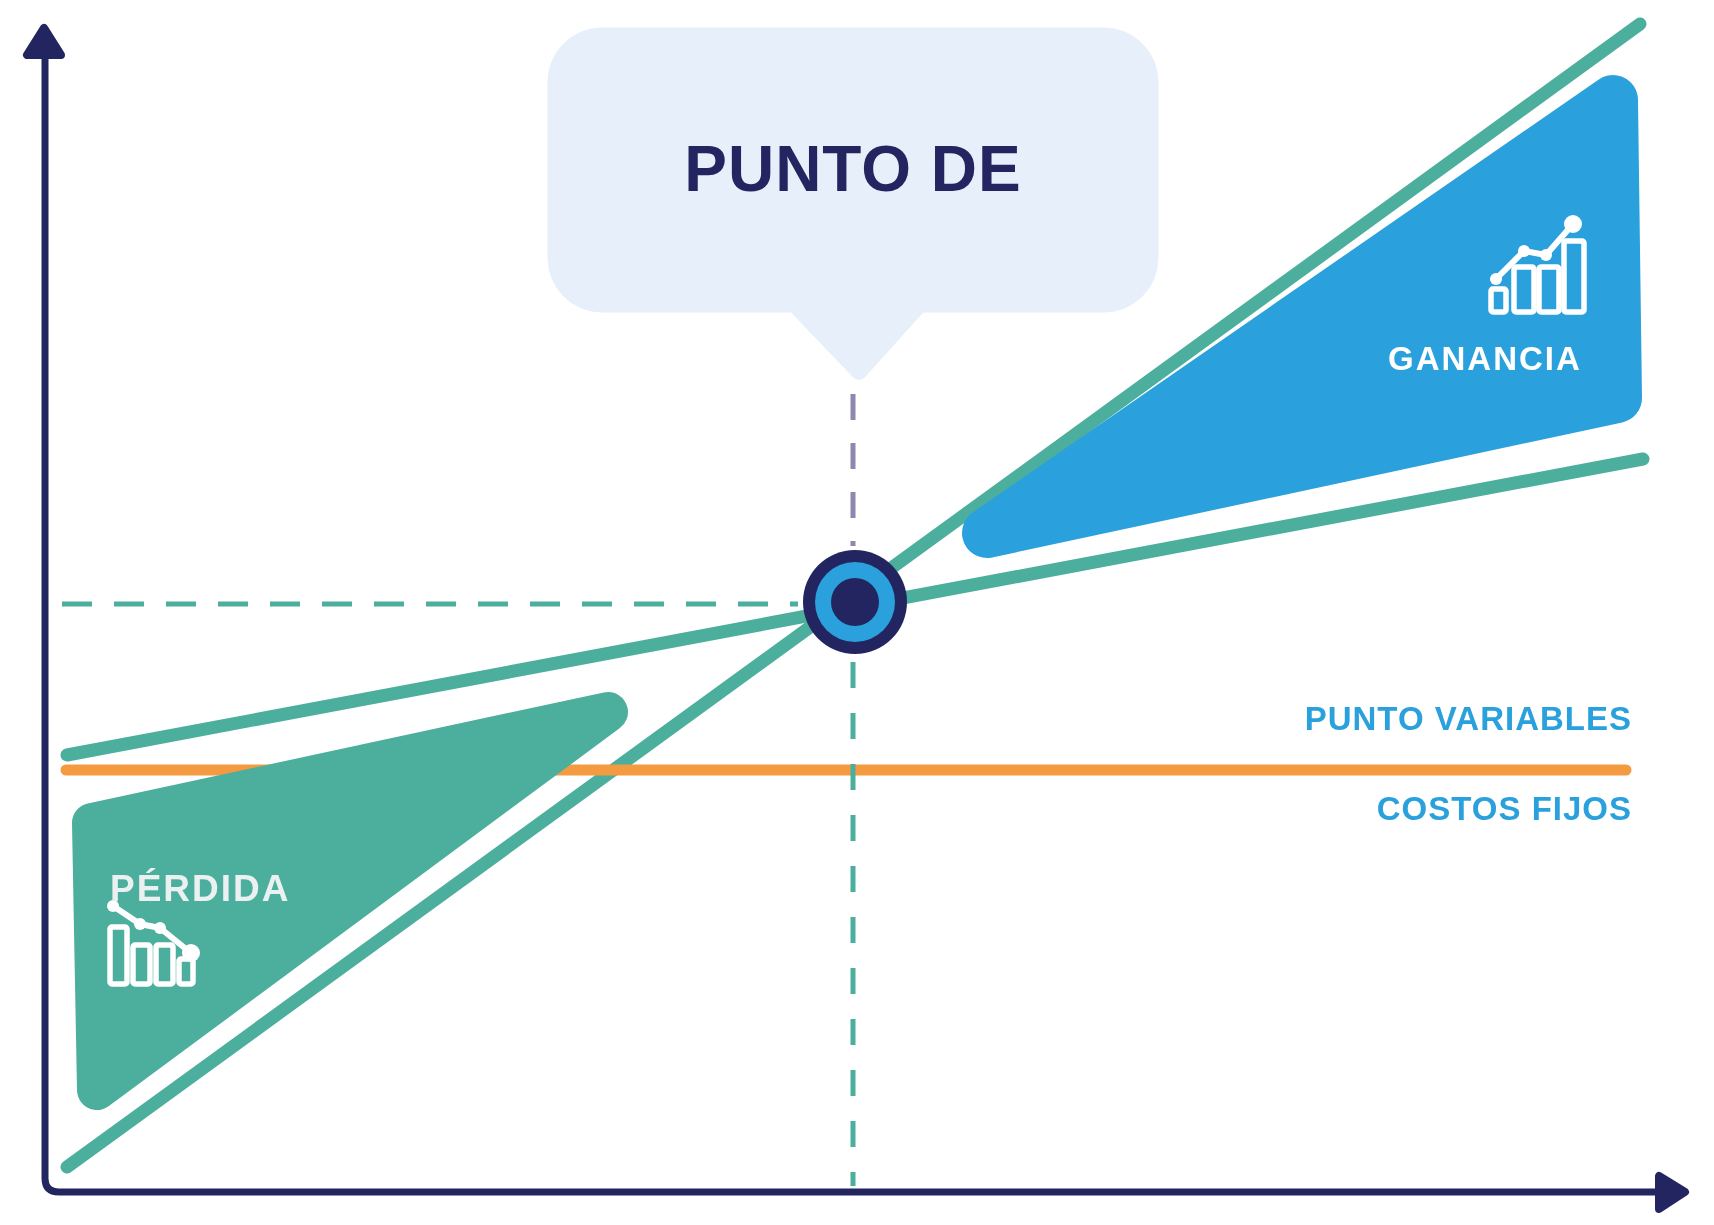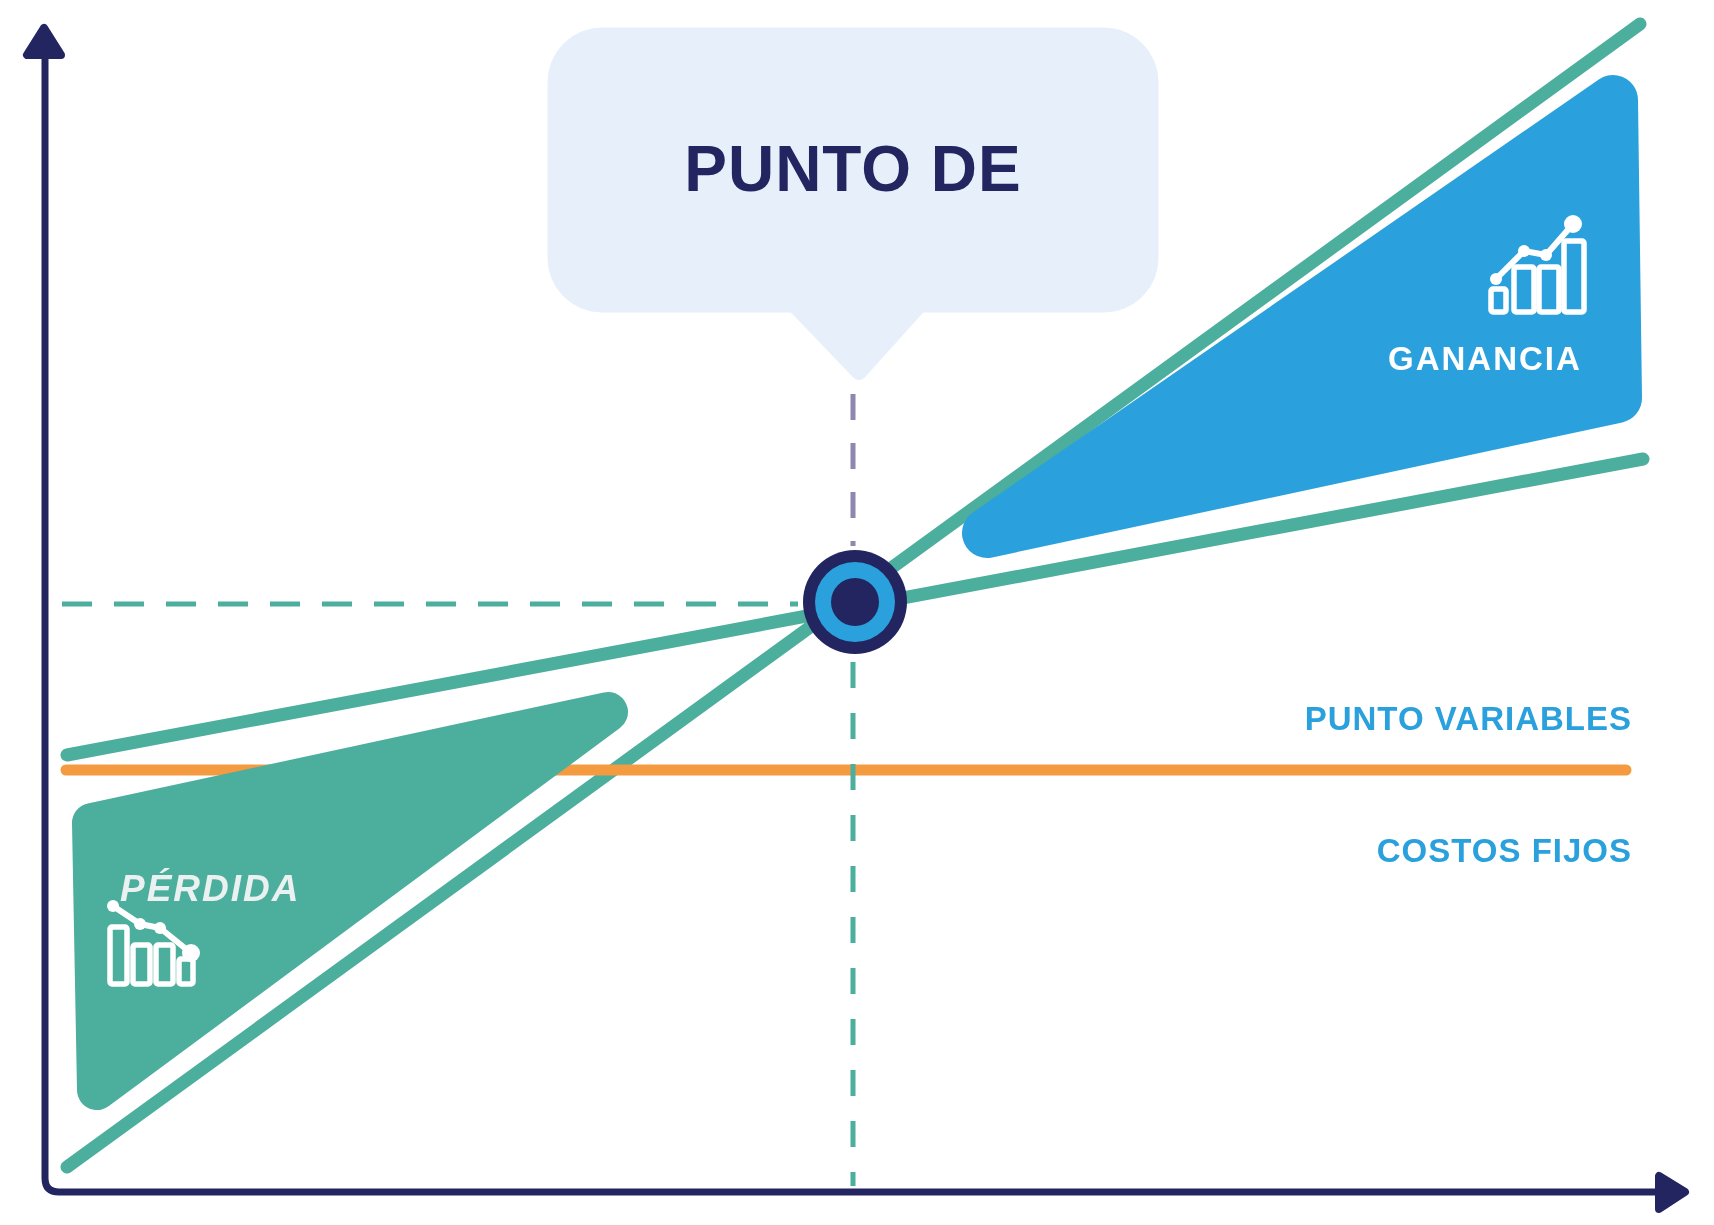--- a/index.html
+++ b/index.html
@@ -29,23 +29,23 @@
   .icon-dot{fill:#ffffff;}
 
   .label{position:absolute;font-weight:bold;}
   .title-box{
     position:absolute;left:548px;top:28px;width:610px;height:284px;
     display:flex;flex-direction:column;align-items:center;justify-content:center;
     text-align:center;color:var(--navy);font-weight:bold;font-size:64px;line-height:1.28;
     letter-spacing:1px;
   }
   .lbl-profit{left:1388px;top:340px;width:205px;text-align:left;color:#ffffff;font-size:33px;letter-spacing:2px;}
-  .lbl-loss{left:120px;top:868px;color:#eaf1f0;font-size:37px;letter-spacing:2px;font-style:italic;}
+  .lbl-loss{left:110px;top:868px;color:#eaf1f0;font-size:37px;letter-spacing:2px;}
   .lbl-var{left:1230px;top:700px;width:402px;text-align:right;color:var(--blue);font-size:33px;letter-spacing:1px;}
-  .lbl-fix{left:1230px;top:790px;width:402px;text-align:right;color:var(--blue);font-size:33px;letter-spacing:1px;margin-top:42px;}
+  .lbl-fix{left:1230px;top:790px;width:402px;text-align:right;color:var(--blue);font-size:33px;letter-spacing:1px;}
 </style>
 </head>
 <body>
 
 <div class="canvas">
 
   <svg class="layer" width="1714" height="1225" viewBox="0 0 1714 1225">
 
     <path class="axis" d="M 45 58 L 45 1178 Q 45 1192 59 1192 L 1656 1192"></path>
     <path class="arrowhead" d="M 27 55 L 61 55 L 44 28 Z"></path>

